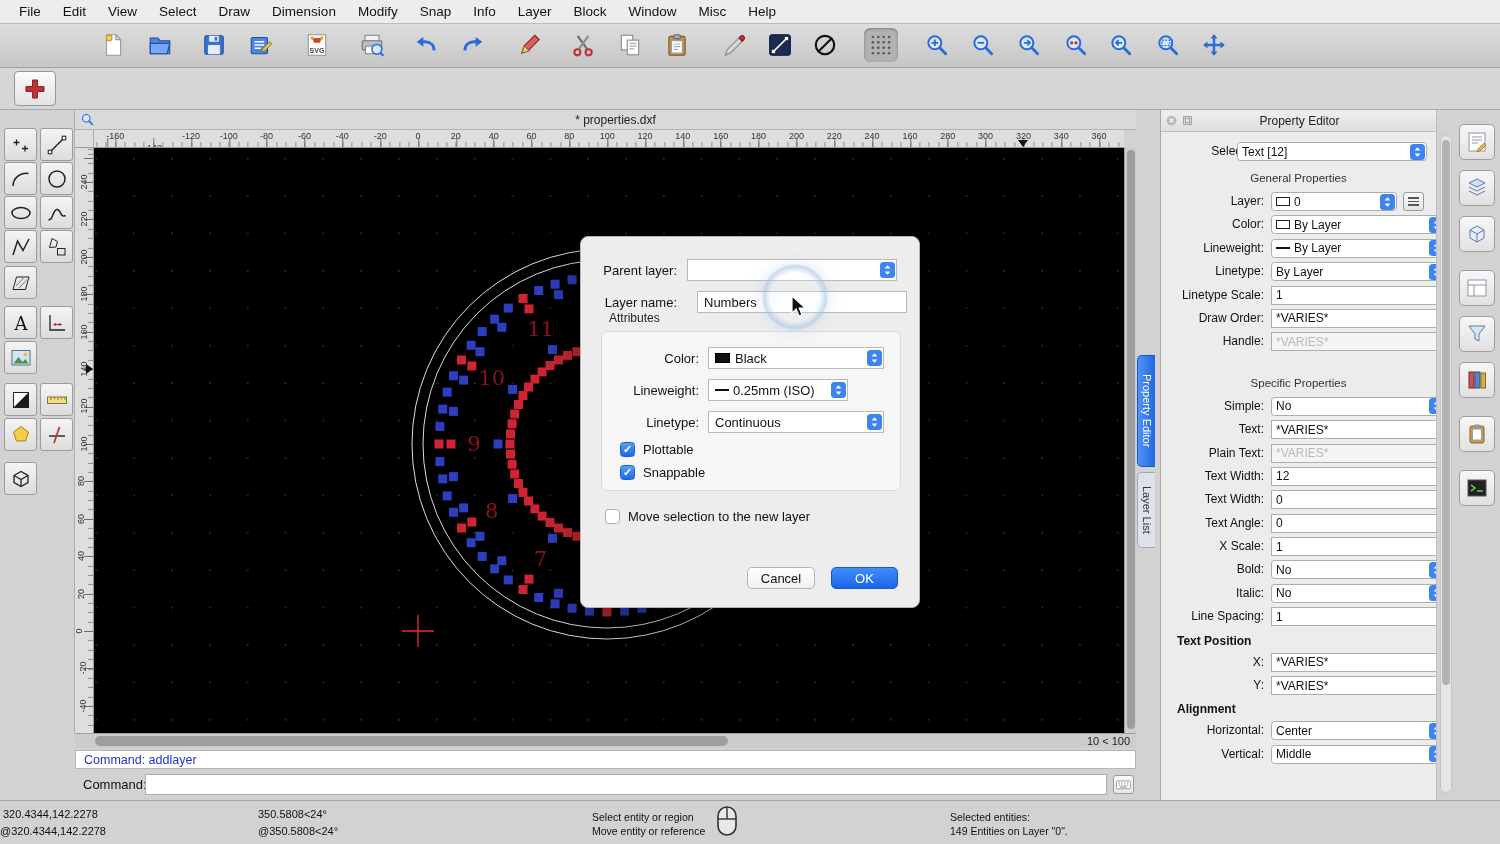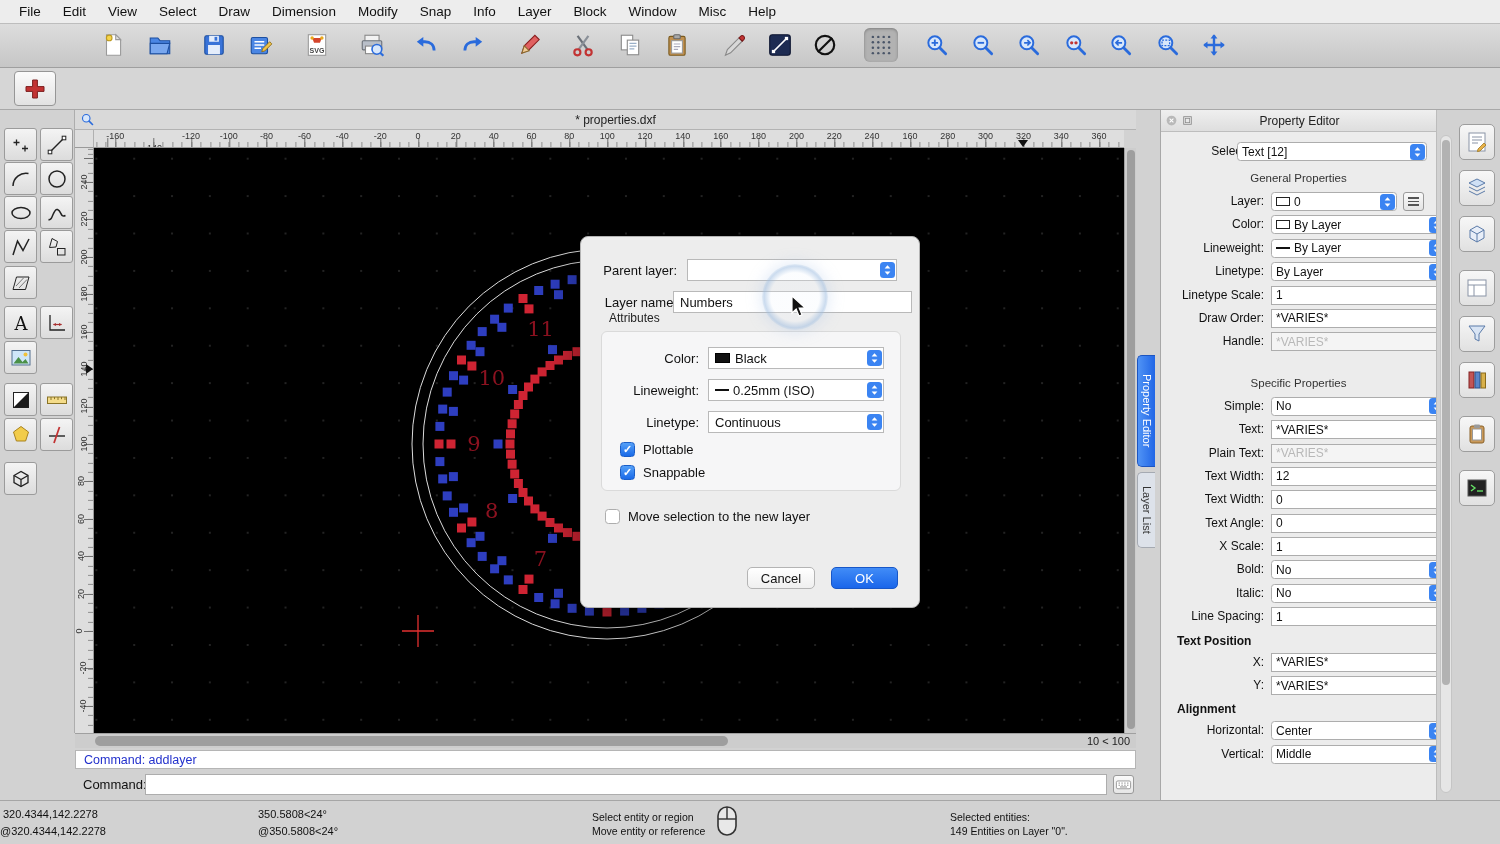--- a/index.html
+++ b/index.html
@@ -1012,39 +1012,39 @@
       <span></span>
       <span class="stepper">
           <svg width="15" height="16" viewBox="0 0 15 16">
             <rect x="0" y="0" width="15" height="16" rx="3.5" fill="#3b84f2"></rect>
             <path d="M7.5 3.2L10.4 6.6H4.6z" fill="#fff"></path>
             <path d="M7.5 12.8L4.6 9.4h5.8z" fill="#fff"></path>
           </svg>
         </span>
     </div>
     <span class="dlbl" style="left:8px;top:58px;width:88px">Layer name:</span>
-    <div class="dinp" style="left:92px;top:54px;width:239px">
+    <div class="dinp" style="left:116px;top:54px;width:210px">
       <span>Numbers</span>
     </div>
     <span class="dattr">Attributes</span>
     <div class="dgroup">
       <span class="dlbl" style="left:0;top:19px;width:97px">Color:</span>
       <div class="dsel" style="left:106px;top:15px;width:176px">
         <span class="swatch black"></span>
         <span>Black</span>
         <span class="stepper">
             <svg width="15" height="16" viewBox="0 0 15 16">
               <rect x="0" y="0" width="15" height="16" rx="3.5" fill="#3b84f2"></rect>
               <path d="M7.5 3.2L10.4 6.6H4.6z" fill="#fff"></path>
               <path d="M7.5 12.8L4.6 9.4h5.8z" fill="#fff"></path>
             </svg>
           </span>
       </div>
       <span class="dlbl" style="left:0;top:51px;width:97px">Lineweight:</span>
-      <div class="dsel" style="left:106px;top:47px;width:176px">
+      <div class="dsel" style="left:106px;top:47px;width:140px">
         <span class="swatch line"></span>
         <span>0.25mm (ISO)</span>
         <span class="stepper">
             <svg width="15" height="16" viewBox="0 0 15 16">
               <rect x="0" y="0" width="15" height="16" rx="3.5" fill="#3b84f2"></rect>
               <path d="M7.5 3.2L10.4 6.6H4.6z" fill="#fff"></path>
               <path d="M7.5 12.8L4.6 9.4h5.8z" fill="#fff"></path>
             </svg>
           </span>
       </div>

